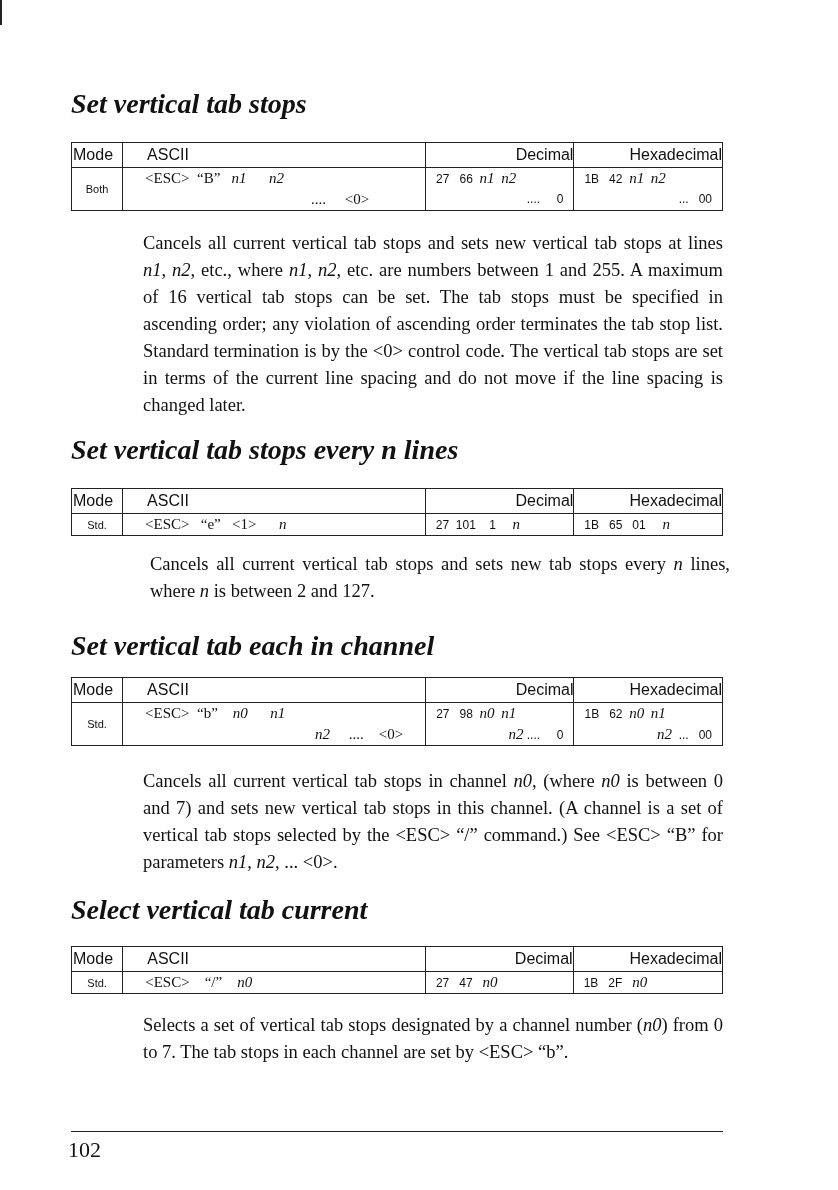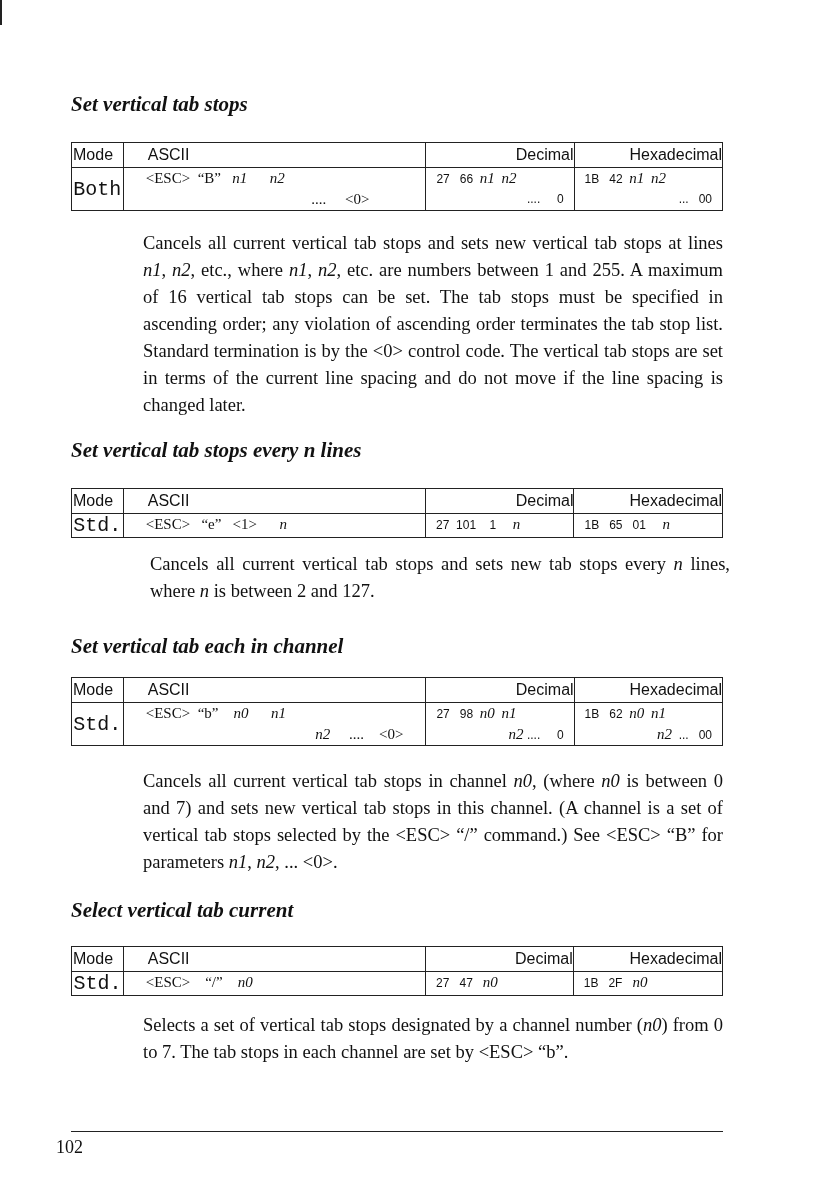--- a/index.html
+++ b/index.html
@@ -1,39 +1,39 @@
 <!DOCTYPE html>
 <html><head>
 <meta charset="utf-8">
 <style>
   html, body { margin: 0; padding: 0; background: #ffffff; }
   body { width: 838px; height: 1190px; position: relative; overflow: hidden; color: #111; }
   .edge-mark { position: absolute; left: 0; top: 0; width: 2px; height: 25px; background: #222; }
   .section { position: absolute; left: 71px; width: 652px; }
-  .heading { font-family: "Liberation Serif", serif; font-style: italic; font-weight: bold; font-size: 21px; margin: 0; height: 28px; line-height: 28px; }
+  .heading { font-family: "Liberation Serif", serif; font-style: italic; font-weight: bold; font-size: 28px; margin: 0; height: 28px; line-height: 28px; }
   table.cmd { position: absolute; left: 0; width: 652px; border-collapse: collapse; font-family: "Liberation Sans", sans-serif; border-radius: 21px; }
   table.cmd td { border: 1.3px solid #222; padding: 0; vertical-align: top; }
   .hdr td { height: 24px; font-size: 16px; line-height: 24px; }
   .c-mode { width: 50px; }
   .c-ascii { width: 292px; }
   .c-dec { width: 153px; }
   .c-hex { width: 153px; }
   .hdr .c-mode { padding-left: 1px; }
   .hdr .c-ascii { padding-left: 24px; }
   .hdr .c-dec, .hdr .c-hex { text-align: right; }
-  .mode-val { font-family: Liberation Mono, monospace; font-size: 20px; text-align: center; vertical-align: middle !important; }
+  .mode-val { font-family: Liberation Sans, sans-serif; font-size: 11px; text-align: center; vertical-align: middle !important; }
   .ln { display: block; height: 21px; line-height: 21px; white-space: pre; }
   .ascii-txt { font-family: "Liberation Serif", serif; font-size: 15px; padding-left: 22px; }
   .num-txt { font-family: "Liberation Sans", sans-serif; font-size: 12px; padding-left: 10px; }
   .rt { text-align: right; padding-right: 10px; }
   .it { font-family: Liberation Serif, serif; font-style: italic; font-size: 15px; }
   .para { position: absolute; left: 72px; width: 580px; font-family: "Liberation Serif", serif; font-size: 18.5px; line-height: 27px; text-align: justify; margin: 0; }
   .para .it { font-size: 18.5px; }
   .footer-rule { position: absolute; left: 71px; top: 1131px; width: 652px; height: 1.3px; background: #222; }
-  .page-num { position: absolute; left: 56px; top: 1137px; font-family: "Liberation Serif", serif; font-size: 18px; }
+  .page-num { position: absolute; left: 68px; top: 1137px; font-family: "Liberation Serif", serif; font-size: 22px; }
 </style>
 </head>
 <body>
 
 <div class="edge-mark"></div>
 
 <div class="section" style="top:90px;">
   <h2 class="heading">Set vertical tab stops</h2>
   <table class="cmd" style="top:52px;">
     <tbody>

